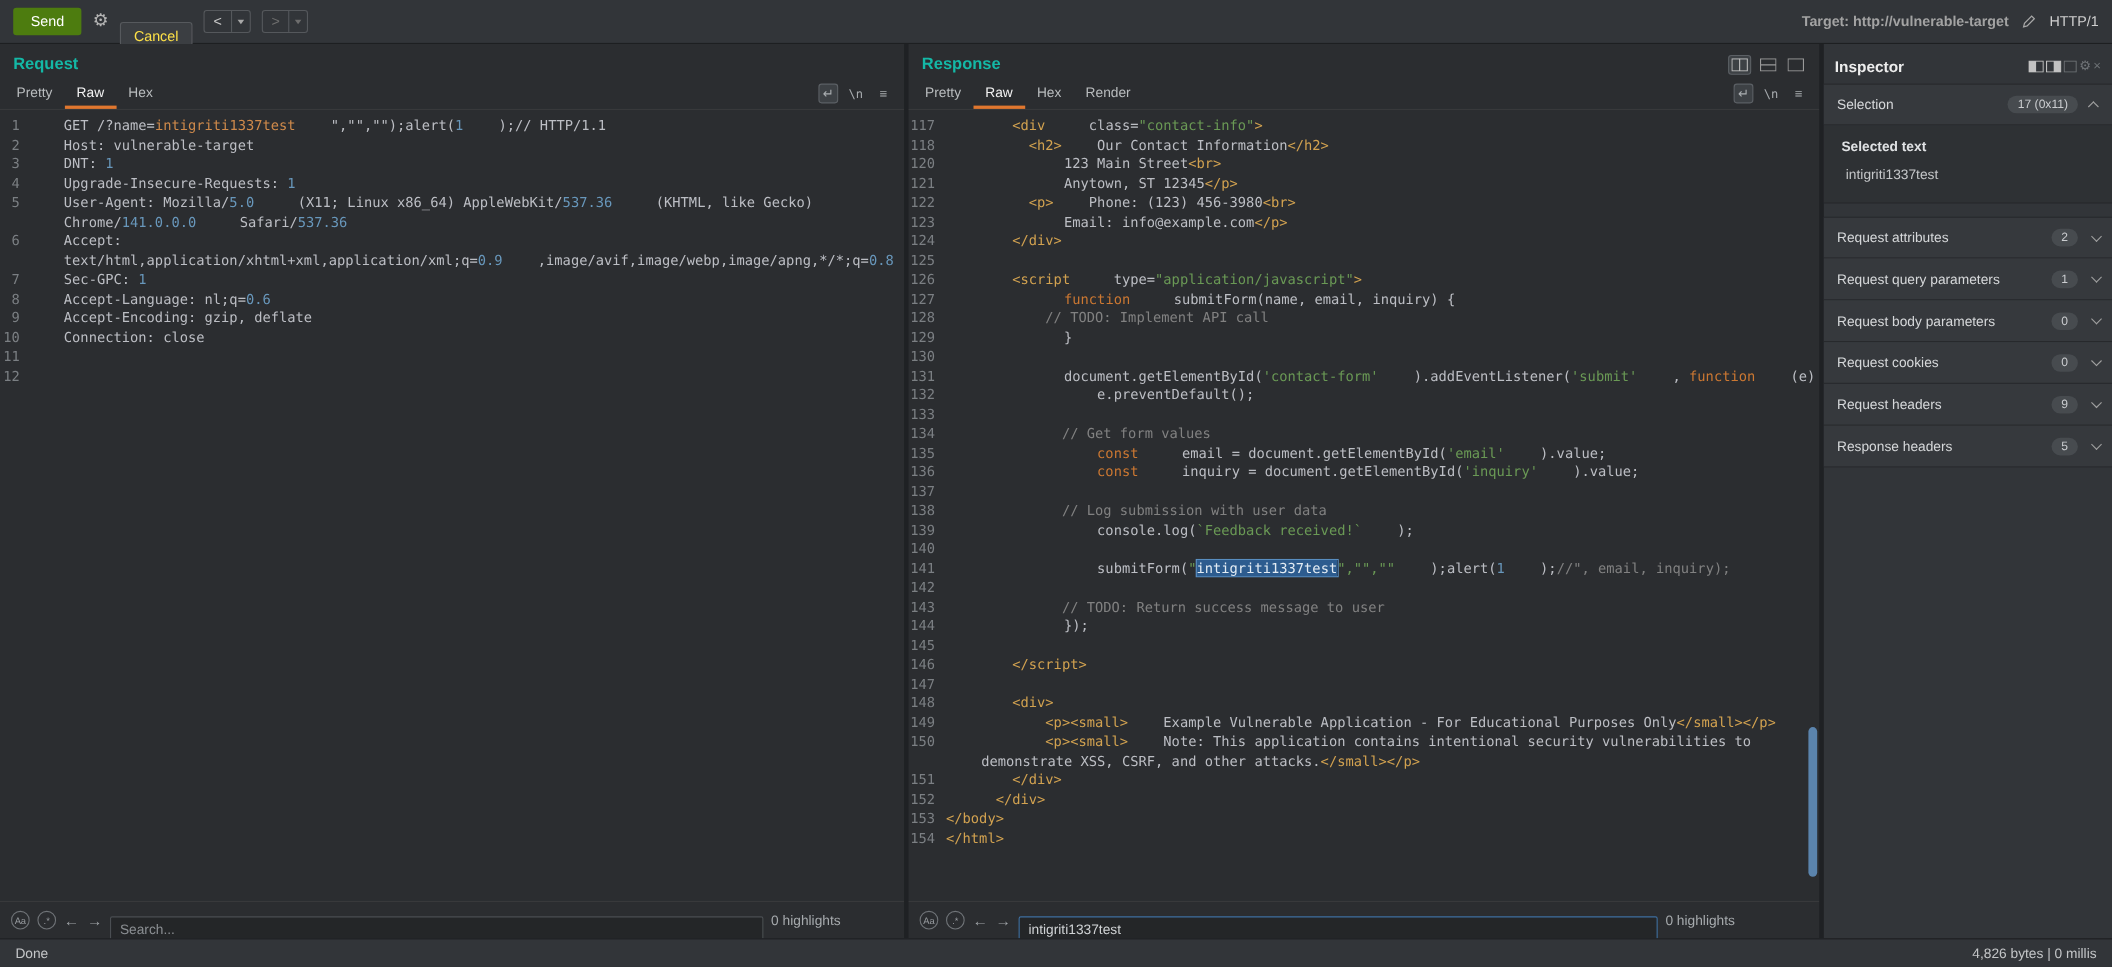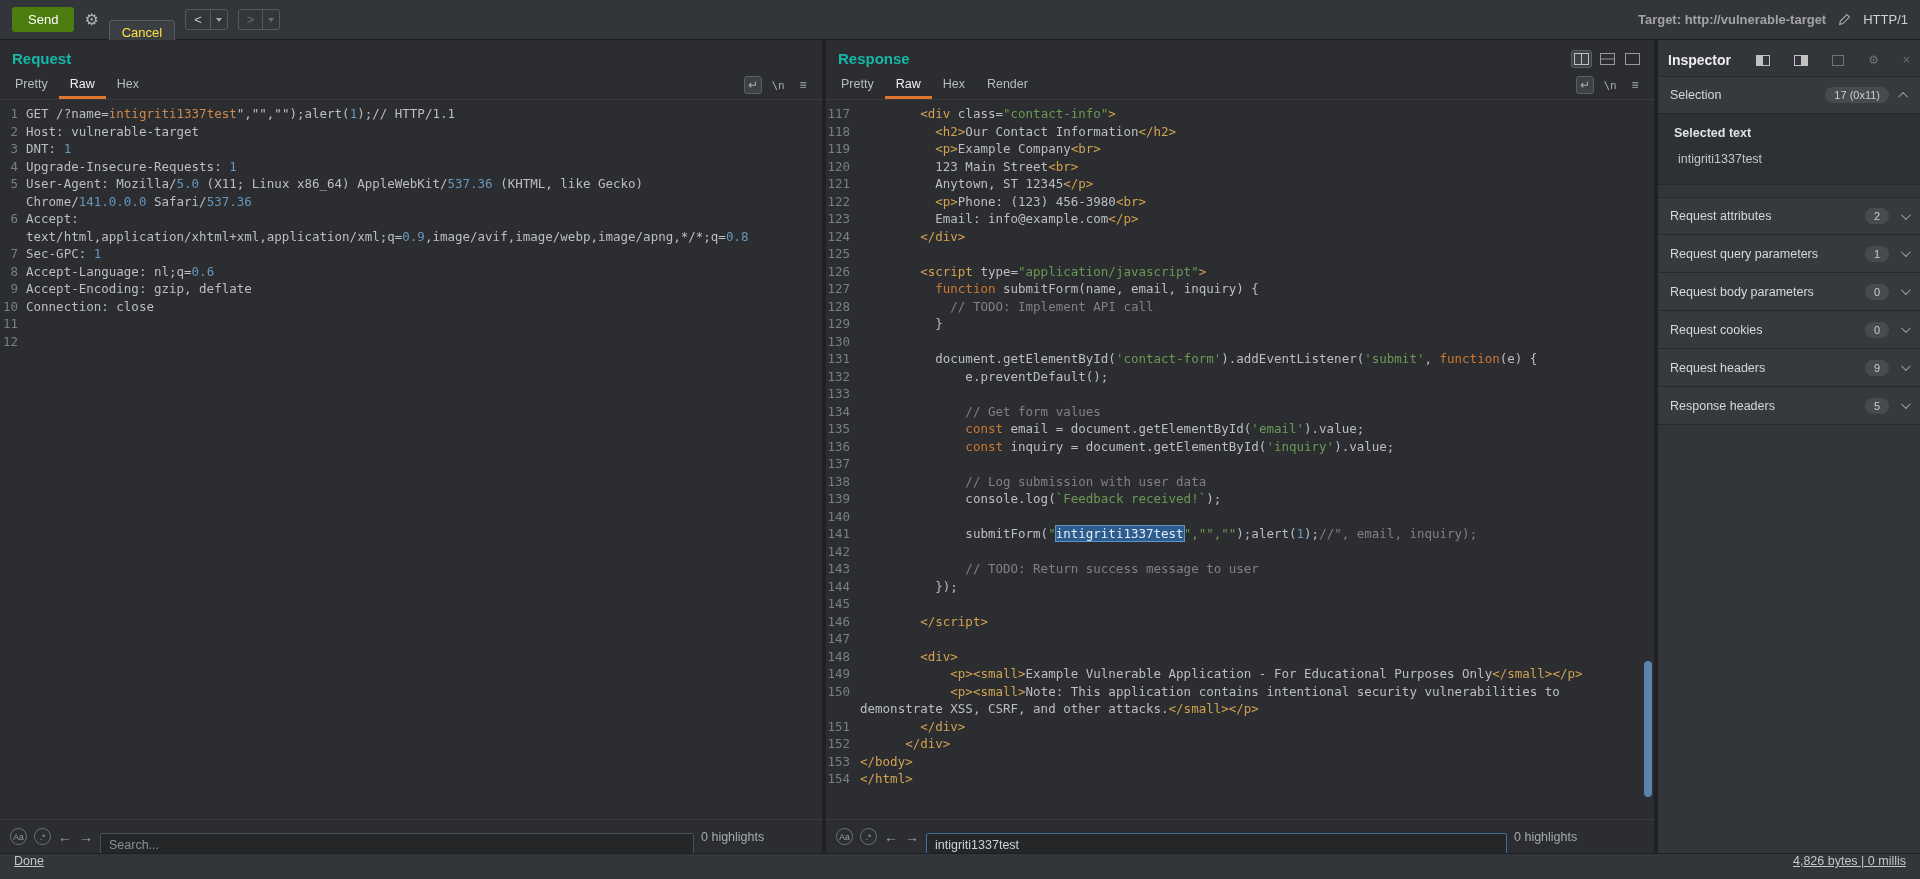--- a/index.html
+++ b/index.html
@@ -50,21 +50,21 @@
 
   
   .editor-wrap { flex:1; min-height:0; position:relative; display:flex; }
   .editor { flex:1; min-height:0; overflow:hidden; padding-top:5px;
     font-family:"DejaVu Sans Mono",monospace; font-size:12.5px; line-height:17.5px; cursor:text; }
   .crow { display:flex; min-height:17.5px; }
   .gut { flex:none; text-align:right; color:#7b7f83; user-select:none; }
   #request-code .gut { width:26px; padding-right:8px; }
   #response-code .gut { width:34px; padding-right:10px; }
   .ct { white-space:pre; color:#bcbec4; overflow:hidden; }
-  .tk-p { color:#bcbec4; } .tk-t { color:#d2a250; } .tk-s { color:#6a9955; }
+  .tk-p { color:#bcbec4;margin-left:32px; } .tk-t { color:#d2a250; } .tk-s { color:#6a9955; }
   .tk-k { color:#cc7832; } .tk-c { color:#818181; } .tk-n { color:#6897bb; }
   .tk-v { color:#cf8a4b; }
   .tk-hl { background:#2d5c8f; box-shadow:0 0 0 1px #5e93c5; color:#e3ecf4; }
   .vthumb { position:absolute; right:2px; top:78%; height:19%; width:8px;
     background:#5b84ad; border-radius:4px; cursor:pointer; }
 
   
   .search-row { flex:none; height:34px; display:flex; align-items:center; gap:7px;
     padding:0 10px; border-top:1px solid #38393b; }
   .circ { flex:none; width:17px; height:17px; border-radius:50%; border:1px solid #6f7377;
@@ -72,40 +72,40 @@
   .s-arrow { color:#9fa3a7; font-size:14px; cursor:pointer; line-height:1; }
   .search-input { height:23px; background:#242628; border:1px solid #4a4e52; border-radius:2px;
     color:#cfd2d4; font:12.5px "Liberation Sans",sans-serif; padding:0 8px; outline:none;margin-top:16px; }
   .search-input::placeholder { color:#8a8e92; }
   .request-panel .search-input { width:594px; }
   .response-panel .search-input { width:581px; border-color:#3e6fa0; }
   .highlights { color:#a6aaad; font-size:12.5px; }
 
   
   .inspector { width:262px; background:#323539; display:flex; flex-direction:column; }
-  .insp-head { flex:none; height:36px; display:flex; align-items:center; gap:24px; padding:4px 10px 0; }
+  .insp-head { flex:none; height:36px; display:flex; align-items:center; gap:2px; padding:4px 10px 0; }
   .insp-title { font-size:14px; font-weight:bold; color:#ededed; margin-right:auto; }
   .insp-ico { display:flex; align-items:center; cursor:pointer; color:#6f7377; font-size:12px; line-height:1; }
   .insp-row { flex:none; height:38px; display:flex; align-items:center; padding:0 12px;
     background:#36393d; border-bottom:1px solid #27292c; cursor:pointer; }
   .insp-row.top { border-top:1px solid #27292c; }
   .insp-label { font-size:12.5px; color:#d6d8da; flex:1; }
   .badge { background:#474b4f; border-radius:9px; padding:2px 9px; font-size:11px; color:#cbcdd0; margin-right:12px; }
   .chev { display:inline-block; width:7px; height:7px;
     border-right:1.5px solid #a0a0a0; border-bottom:1.5px solid #a0a0a0; }
   .chev.down { transform:rotate(45deg) translateY(-2px); }
   .chev.up { transform:rotate(-135deg) translateY(-2px); }
   .sel-body { background:#2e3134; padding:12px 16px 18px; border-bottom:1px solid #27292c; }
   .sel-label { font-size:12.5px; font-weight:bold; color:#e0e2e4; margin-bottom:12px; }
   .sel-value { font-size:12.5px; color:#c4c6c8; padding-left:4px; }
   .sections-gap { height:12px; }
 
   
   .statusbar { flex:none; height:26px; background:#323539; border-top:1px solid #1d1f21;
-    display:flex; padding:0 14px; font-size:12.5px; color:#c4c6c8;text-decoration:underline; }
+    display:flex; align-items:center; padding:0 14px; font-size:12.5px; color:#c4c6c8; }
   .sb-right { margin-left:auto; }
 </style>
 </head>
 <body>
 
 <div class="app">
 
   <div class="toolbar">
     <button class="send-btn">Send</button>
     <span class="tb-glyph">⚙</span>
@@ -263,24 +263,20 @@
         <div class="editor" id="response-code">
             <div class="crow">
               <span class="gut">117</span>
               <span class="ct"><span class="tk-t">        &lt;div</span><span class="tk-p"> class=</span><span class="tk-s">"contact-info"</span><span class="tk-t">&gt;</span></span>
             </div>
             <div class="crow">
               <span class="gut">118</span>
               <span class="ct"><span class="tk-t">          &lt;h2&gt;</span><span class="tk-p">Our Contact Information</span><span class="tk-t">&lt;/h2&gt;</span></span>
             </div>
             <div class="crow">
-              <span class="gut">119</span>
-              <span class="ct"><span class="tk-t">          &lt;p&gt;</span><span class="tk-p">Example Company</span><span class="tk-t">&lt;br&gt;</span></span>
-            </div>
-            <div class="crow">
               <span class="gut">120</span>
               <span class="ct"><span class="tk-p">          123 Main Street</span><span class="tk-t">&lt;br&gt;</span></span>
             </div>
             <div class="crow">
               <span class="gut">121</span>
               <span class="ct"><span class="tk-p">          Anytown, ST 12345</span><span class="tk-t">&lt;/p&gt;</span></span>
             </div>
             <div class="crow">
               <span class="gut">122</span>
               <span class="ct"><span class="tk-t">          &lt;p&gt;</span><span class="tk-p">Phone: (123) 456-3980</span><span class="tk-t">&lt;br&gt;</span></span>

